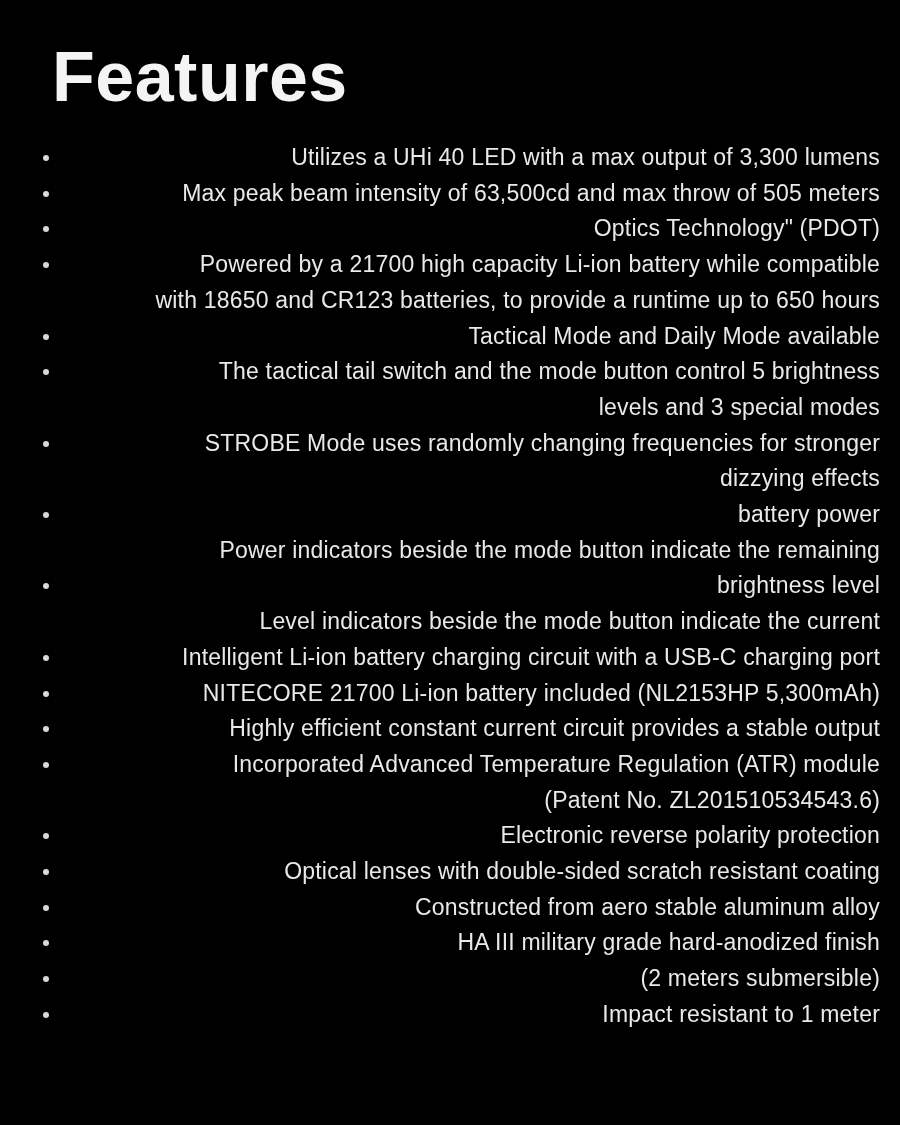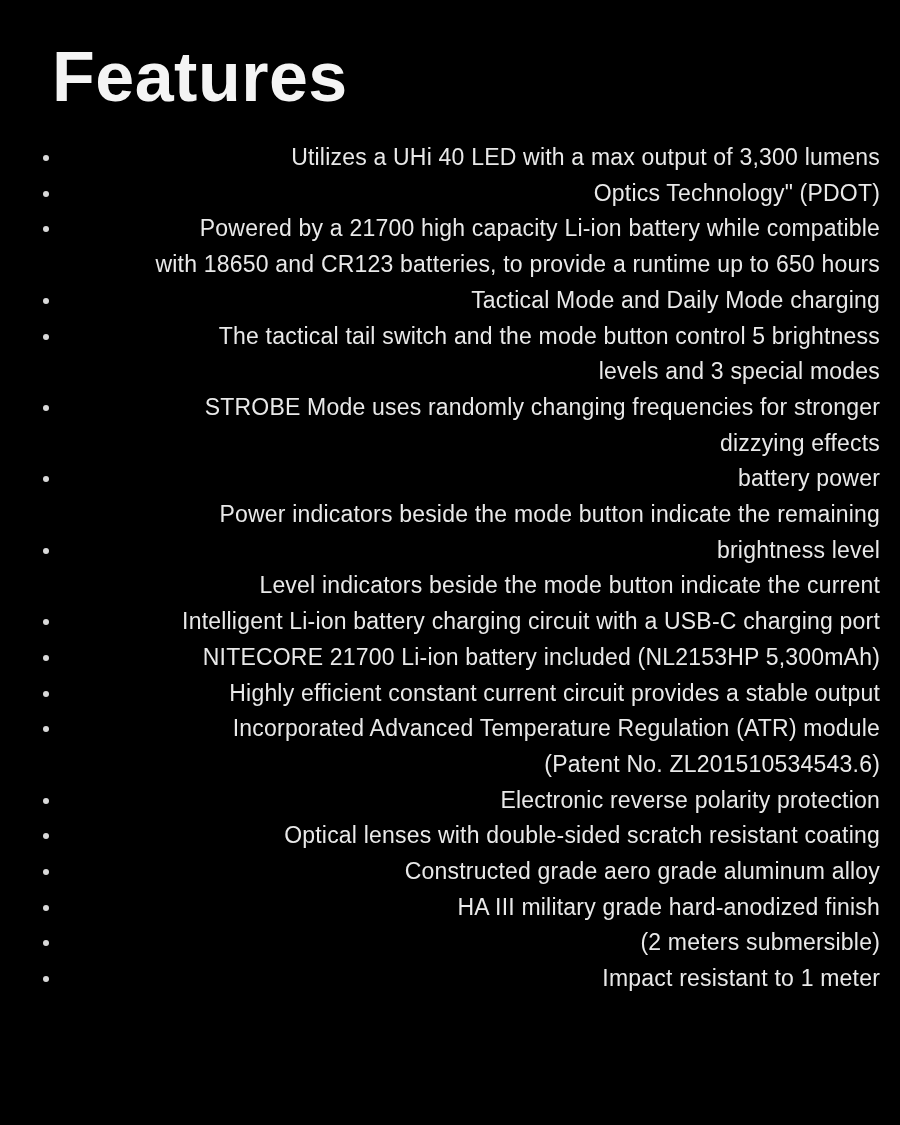--- a/index.html
+++ b/index.html
@@ -69,34 +69,40 @@
   <ul class="feature-list" id="feature-list">
       <li class="feature-item">
         <span class="bullet"></span>
         <div class="item-text">
           <div class="line">Utilizes a UHi 40 LED with a max output of 3,300 lumens</div>
         </div>
       </li>
       <li class="feature-item">
         <span class="bullet"></span>
         <div class="item-text">
+          <div class="line">Max peak beam intensity of 63,500cd and max throw of 505 meters</div>
+        </div>
+      </li>
+      <li class="feature-item">
+        <span class="bullet"></span>
+        <div class="item-text">
           <div class="line">Optics Technology" (PDOT)</div>
         </div>
       </li>
       <li class="feature-item">
         <span class="bullet"></span>
         <div class="item-text">
           <div class="line">Powered by a 21700 high capacity Li-ion battery while compatible</div>
           <div class="line">with 18650 and CR123 batteries, to provide a runtime up to 650 hours</div>
         </div>
       </li>
       <li class="feature-item">
         <span class="bullet"></span>
         <div class="item-text">
-          <div class="line">Tactical Mode and Daily Mode charging</div>
+          <div class="line">Tactical Mode and Daily Mode available</div>
         </div>
       </li>
       <li class="feature-item">
         <span class="bullet"></span>
         <div class="item-text">
           <div class="line">The tactical tail switch and the mode button control 5 brightness</div>
           <div class="line">levels and 3 special modes</div>
         </div>
       </li>
       <li class="feature-item">
@@ -153,21 +159,21 @@
       </li>
       <li class="feature-item">
         <span class="bullet"></span>
         <div class="item-text">
           <div class="line">Optical lenses with double-sided scratch resistant coating</div>
         </div>
       </li>
       <li class="feature-item">
         <span class="bullet"></span>
         <div class="item-text">
-          <div class="line">Constructed grade aero grade aluminum alloy</div>
+          <div class="line">Constructed from aero stable aluminum alloy</div>
         </div>
       </li>
       <li class="feature-item">
         <span class="bullet"></span>
         <div class="item-text">
           <div class="line">HA III military grade hard-anodized finish</div>
         </div>
       </li>
       <li class="feature-item">
         <span class="bullet"></span>

